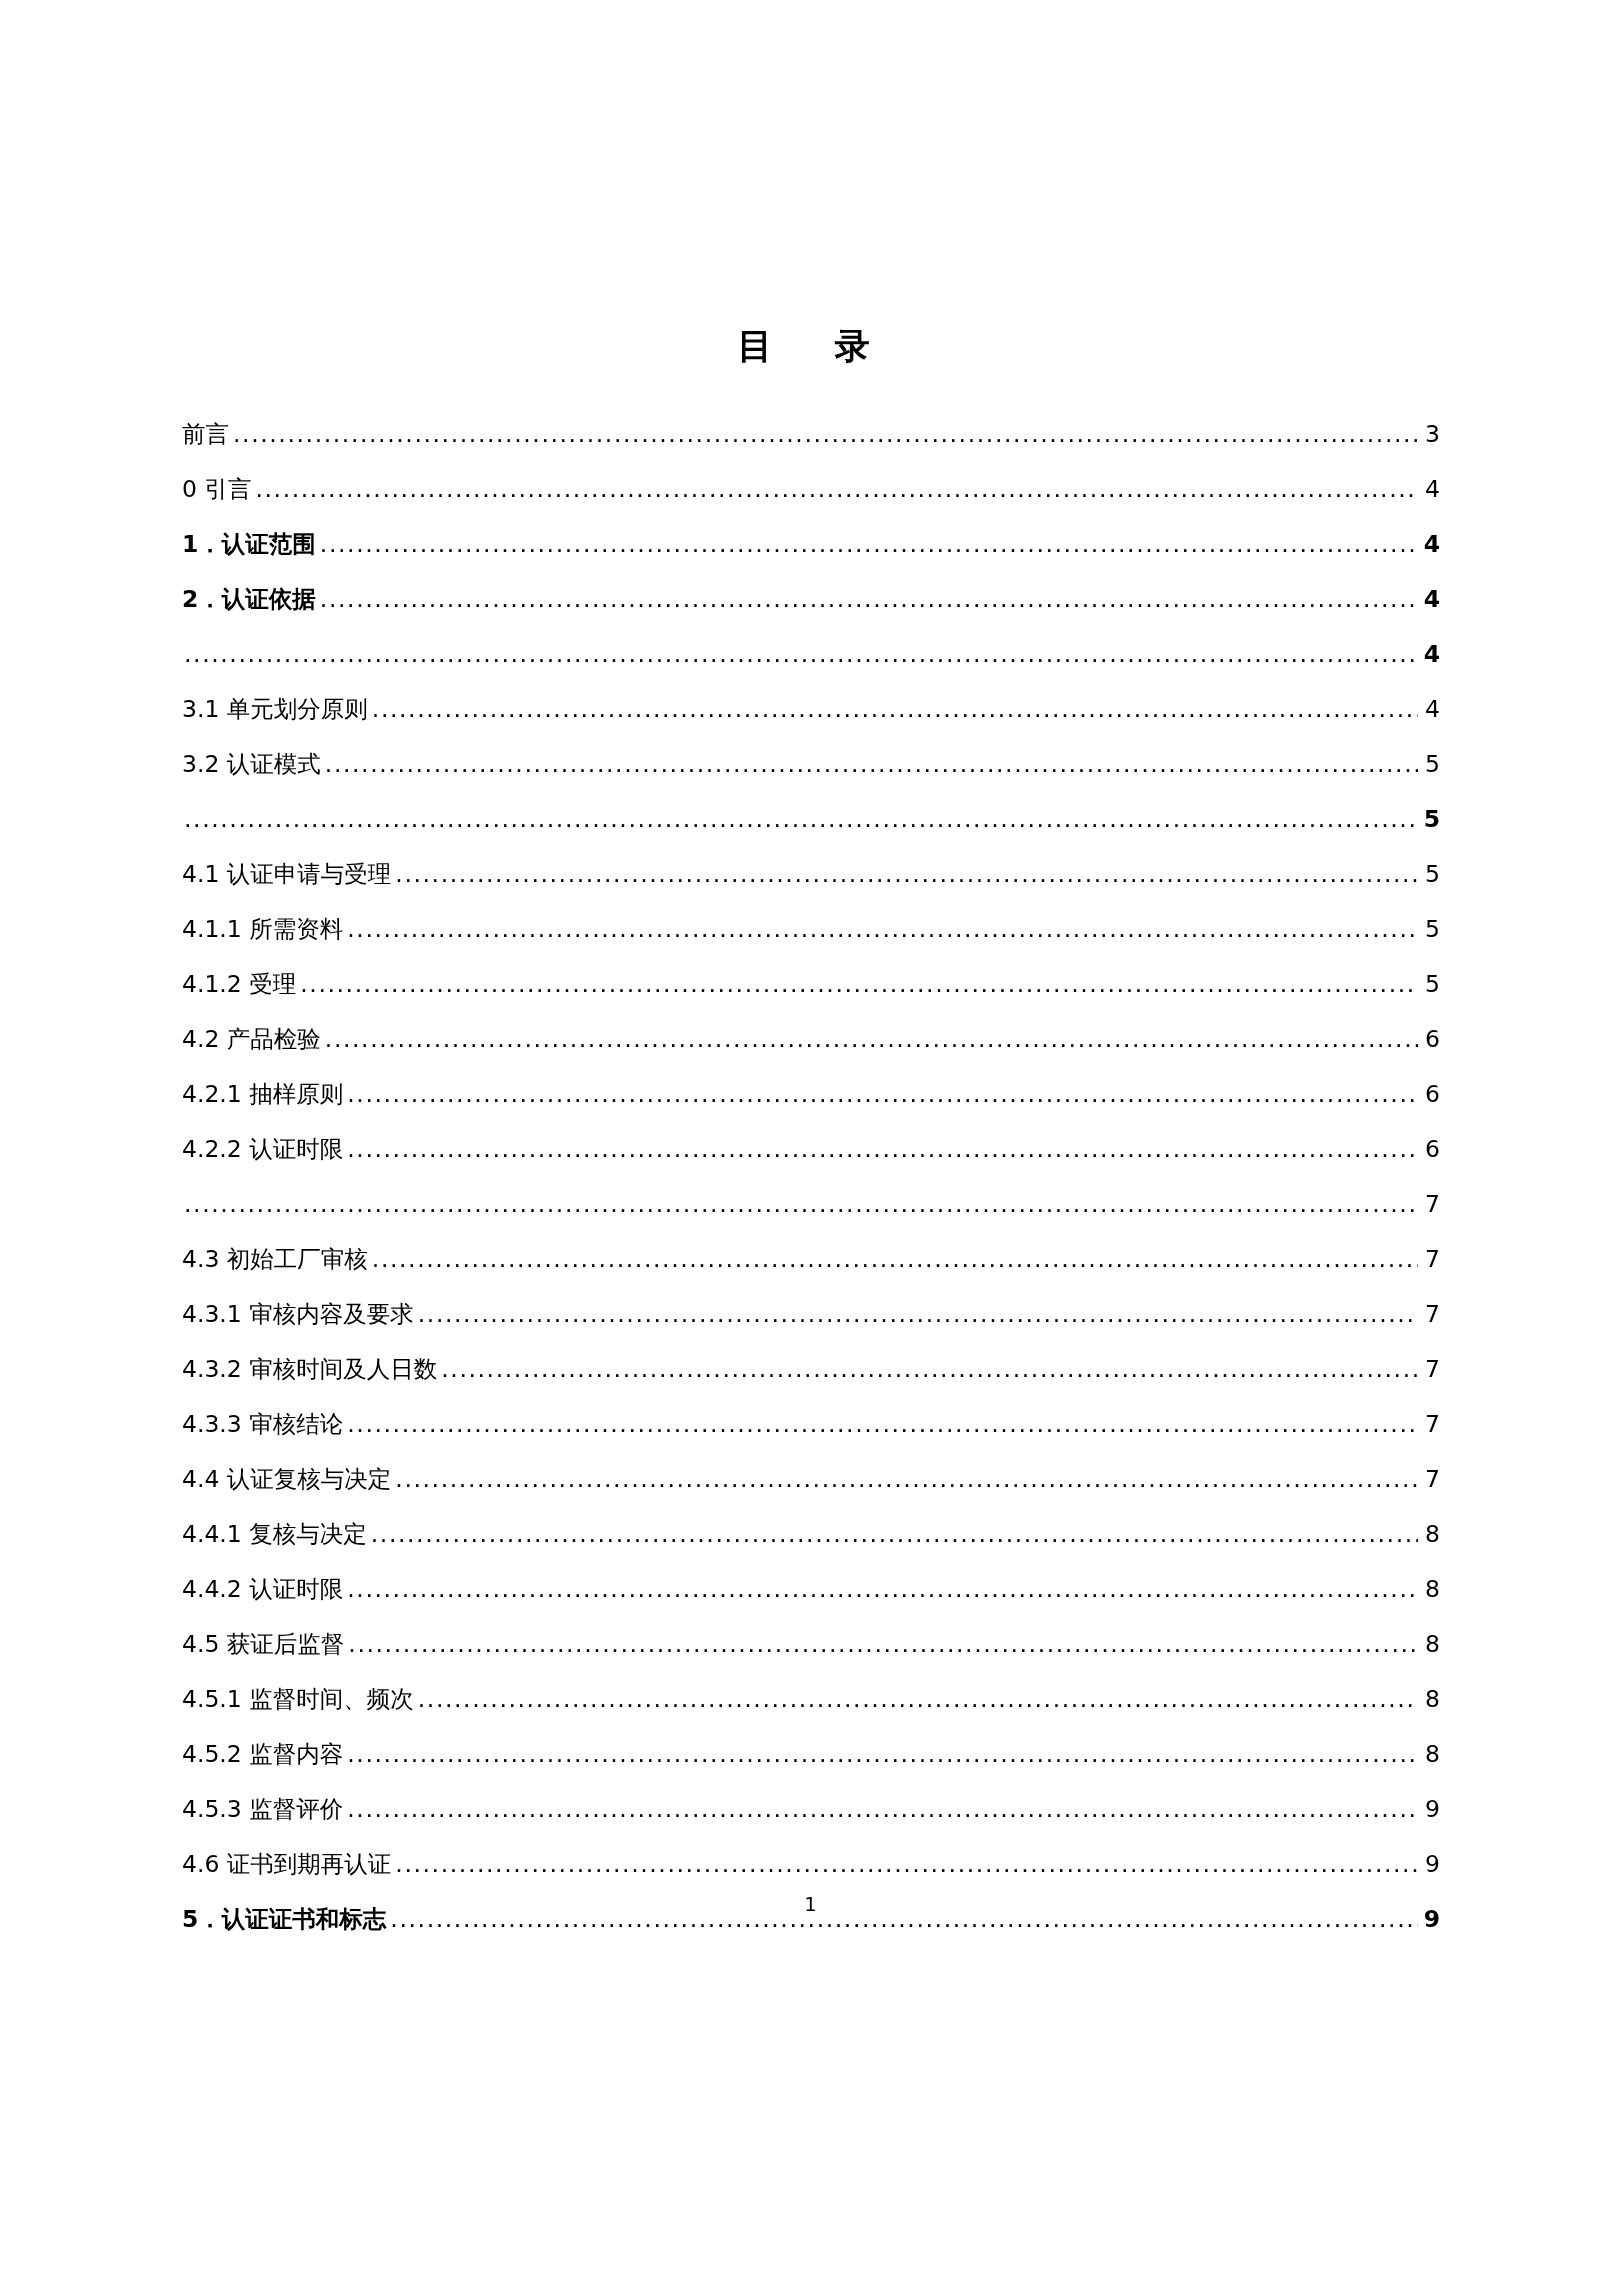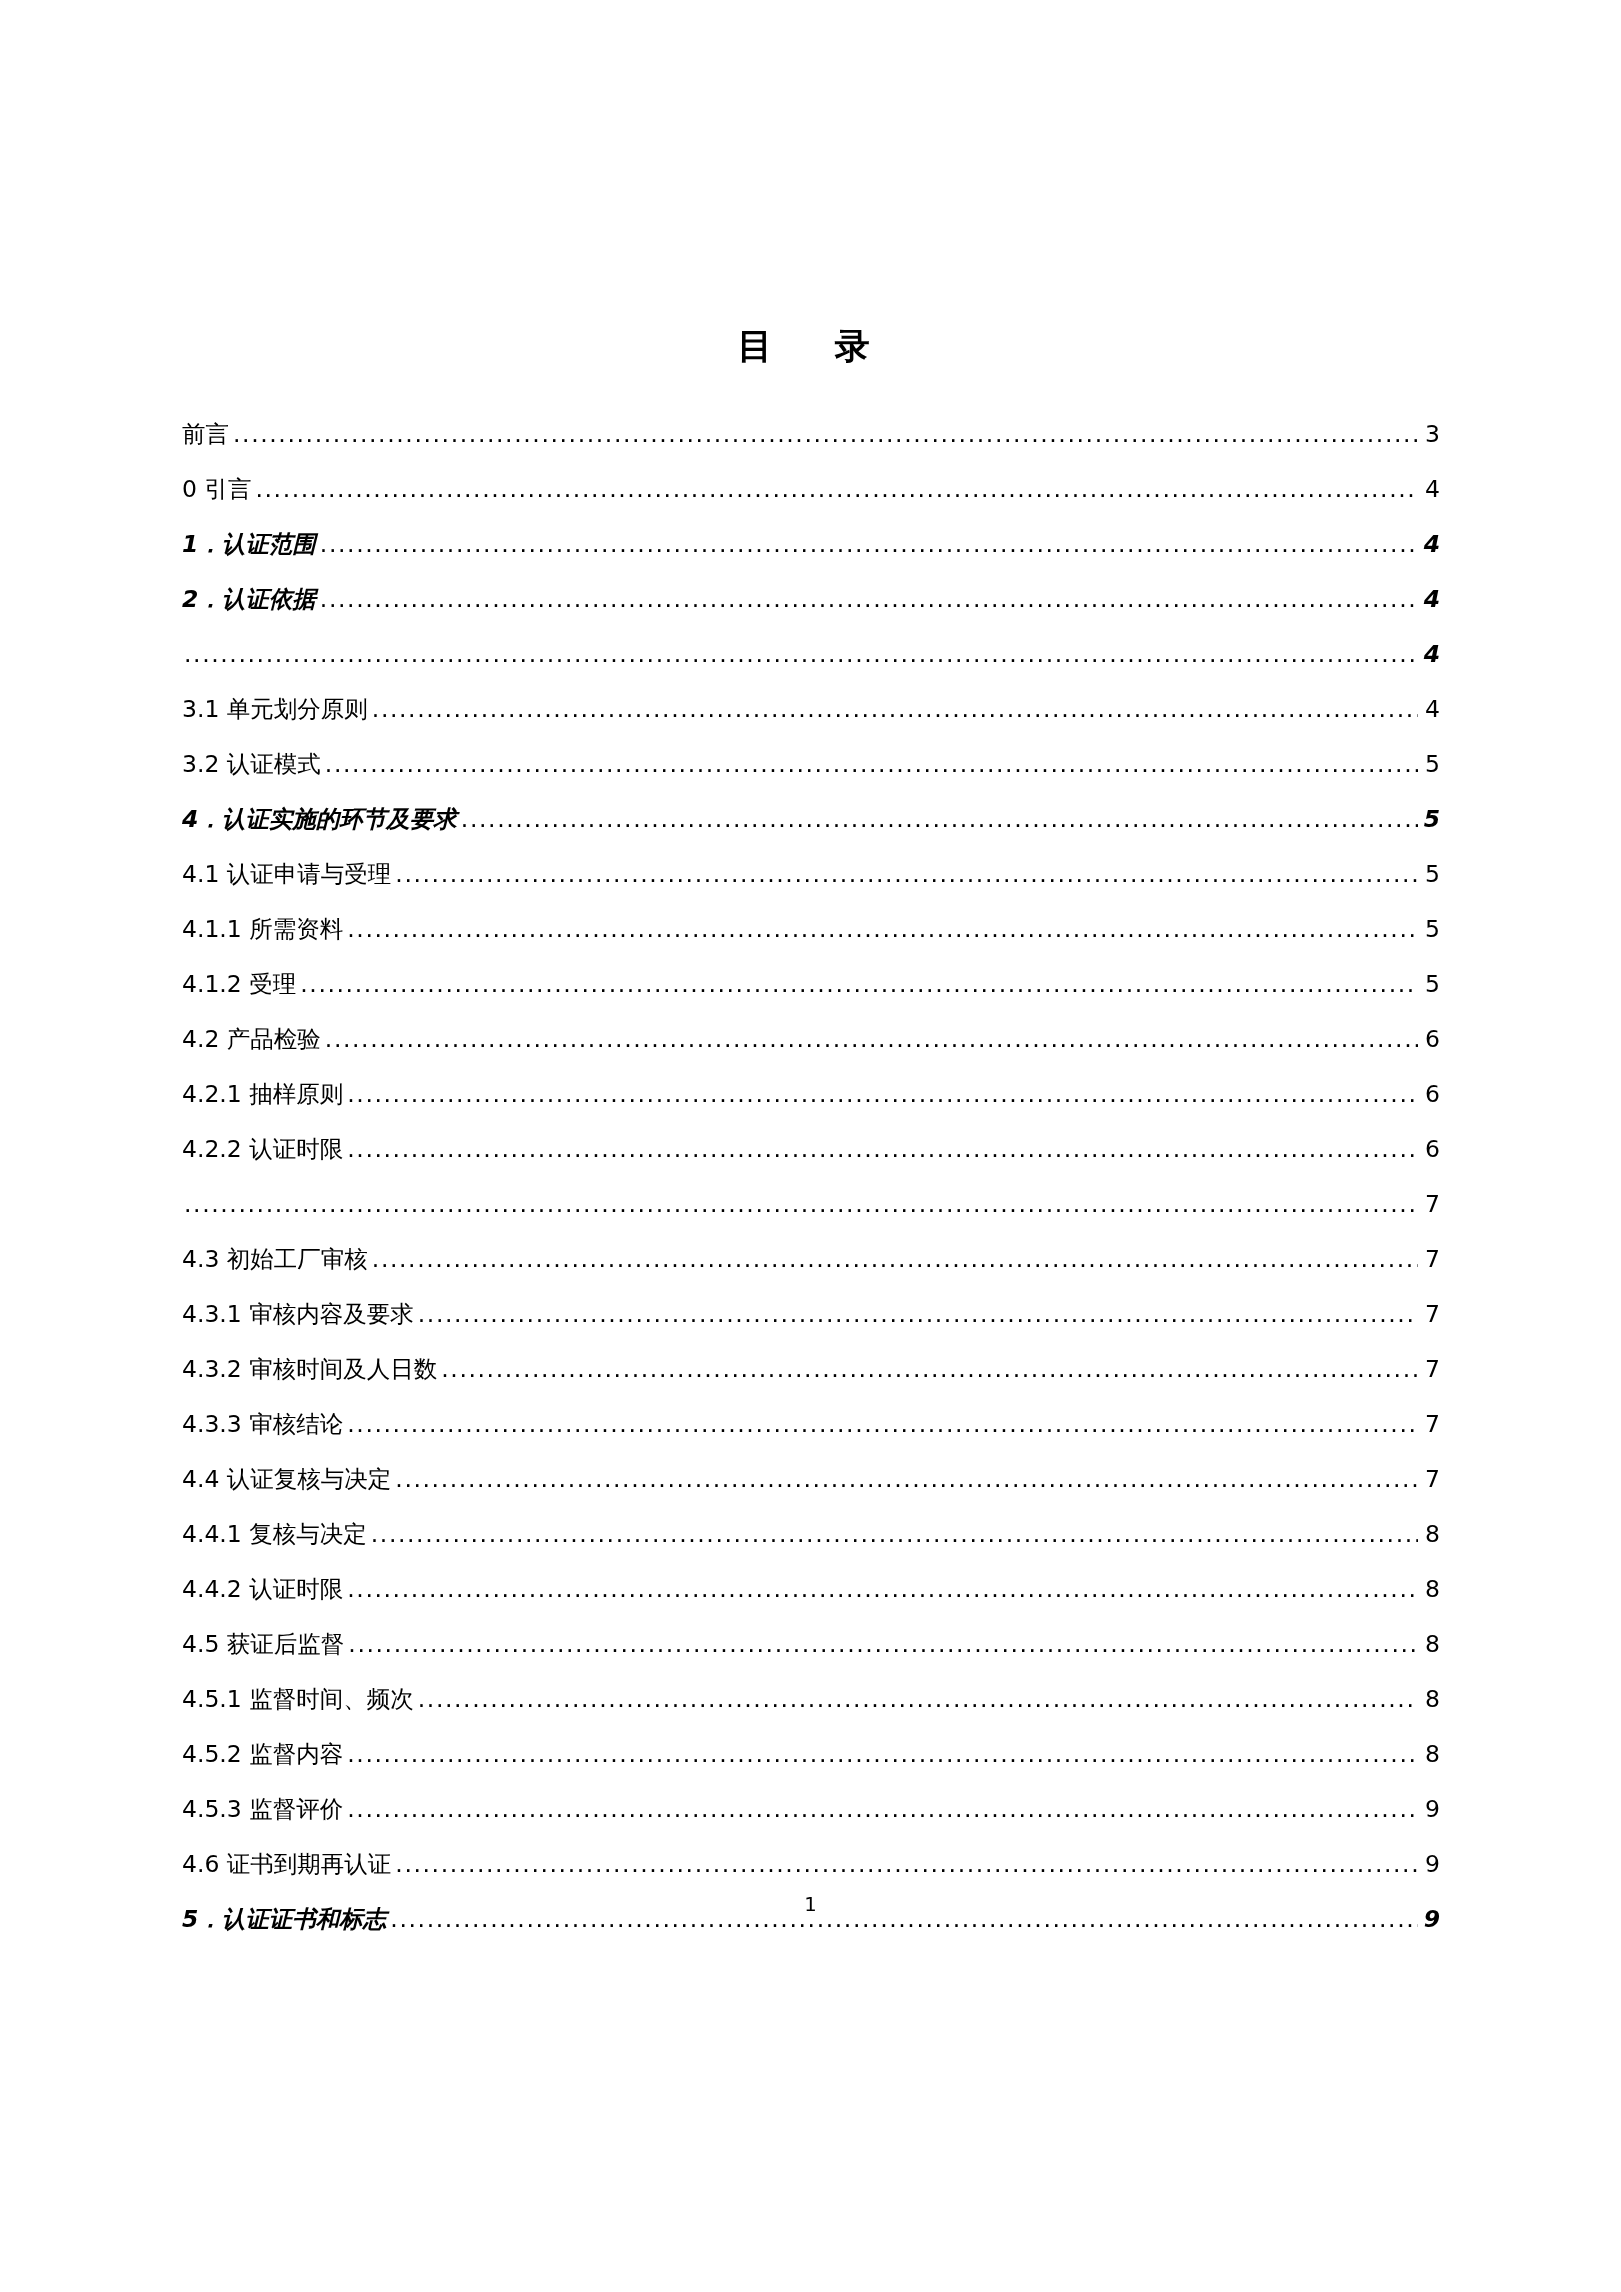--- a/index.html
+++ b/index.html
@@ -46,21 +46,20 @@
     align-items: flex-end;
     height: 55px;
     font-size: 23.5px;
     line-height: 55px;
     white-space: nowrap;
     font-family: "DejaVu Sans", "Liberation Sans", sans-serif;
   }
   .toc-entry.bold .toc-label,
   .toc-entry.bold .toc-page {
     font-weight: bold;
-    font-style: italic;
   }
   .toc-label {
     flex: 0 0 auto;
     padding-right: 2px;
   }
   .toc-dots {
     flex: 1 1 auto;
     overflow: hidden;
     height: 100%;
     position: relative;
@@ -128,21 +127,20 @@
         <span class="toc-label">3.1 单元划分原则</span>
         <span class="toc-dots"></span>
         <span class="toc-page">4</span>
       </div>
       <div class="toc-entry">
         <span class="toc-label">3.2 认证模式</span>
         <span class="toc-dots"></span>
         <span class="toc-page">5</span>
       </div>
       <div class="toc-entry bold">
-        <span class="toc-label">4．认证实施的环节及要求</span>
         <span class="toc-dots"></span>
         <span class="toc-page">5</span>
       </div>
       <div class="toc-entry">
         <span class="toc-label">4.1 认证申请与受理</span>
         <span class="toc-dots"></span>
         <span class="toc-page">5</span>
       </div>
       <div class="toc-entry">
         <span class="toc-label">4.1.1 所需资料</span>

